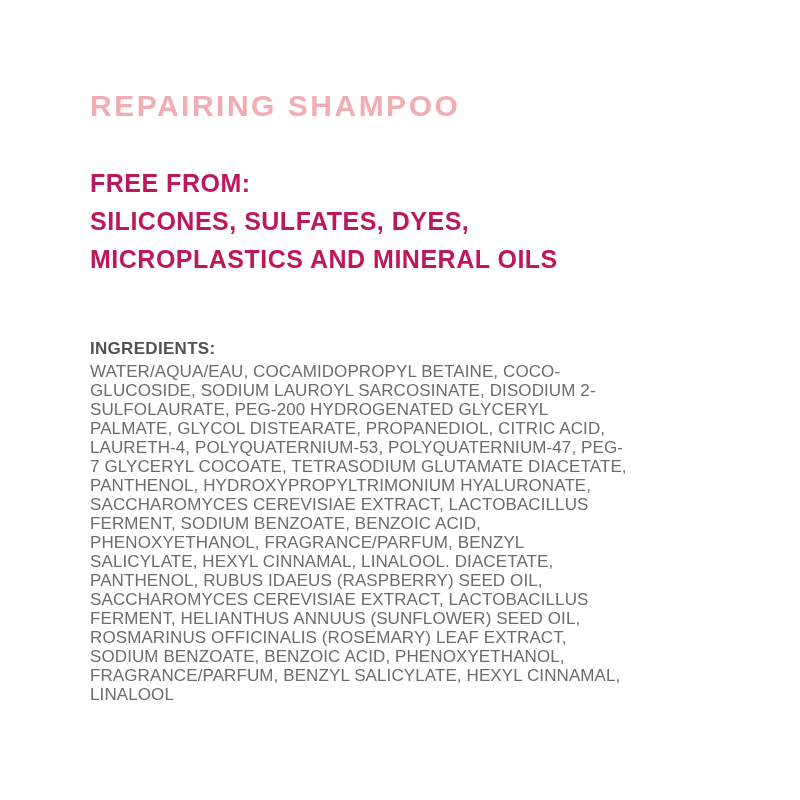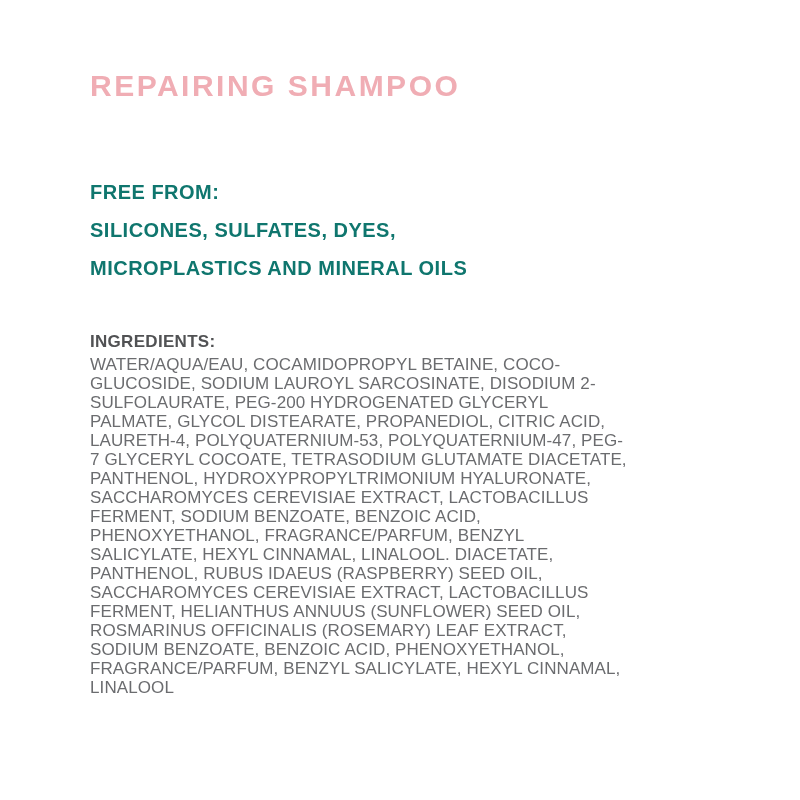--- a/index.html
+++ b/index.html
@@ -7,42 +7,42 @@
     width: 800px;
     height: 800px;
     background: #ffffff;
     font-family: "Liberation Sans", sans-serif;
     overflow: hidden;
   }
   .label {
     box-sizing: border-box;
     width: 720px;
     height: 800px;
-    padding: 68px 88px 0 90px;
+    padding: 88px 88px 0 90px;
   }
   .title {
     margin: 0;
     color: #F0ADB4;
     font-size: 30px;
     font-weight: bold;
     letter-spacing: 2.5px;
     line-height: 35px;
     white-space: nowrap;
   }
   .free-from {
-    margin-top: 70px;
-    color: #0f766e;
-    font-size: 20px;
+    margin-top: 41px;
+    color: #be185d;
+    font-size: 25px;
     font-weight: bold;
     letter-spacing: 0.5px;
     line-height: 38px;
     white-space: pre-line;
   }
   .ingredients {
-    margin-top: 42px;
+    margin-top: 58px;
   }
   .ingredients-heading {
     color: #515254;
     font-size: 17px;
     font-weight: bold;
     letter-spacing: 0.3px;
     line-height: 26px;
   }
   .ingredients-text {
     color: #6B6C6F;

